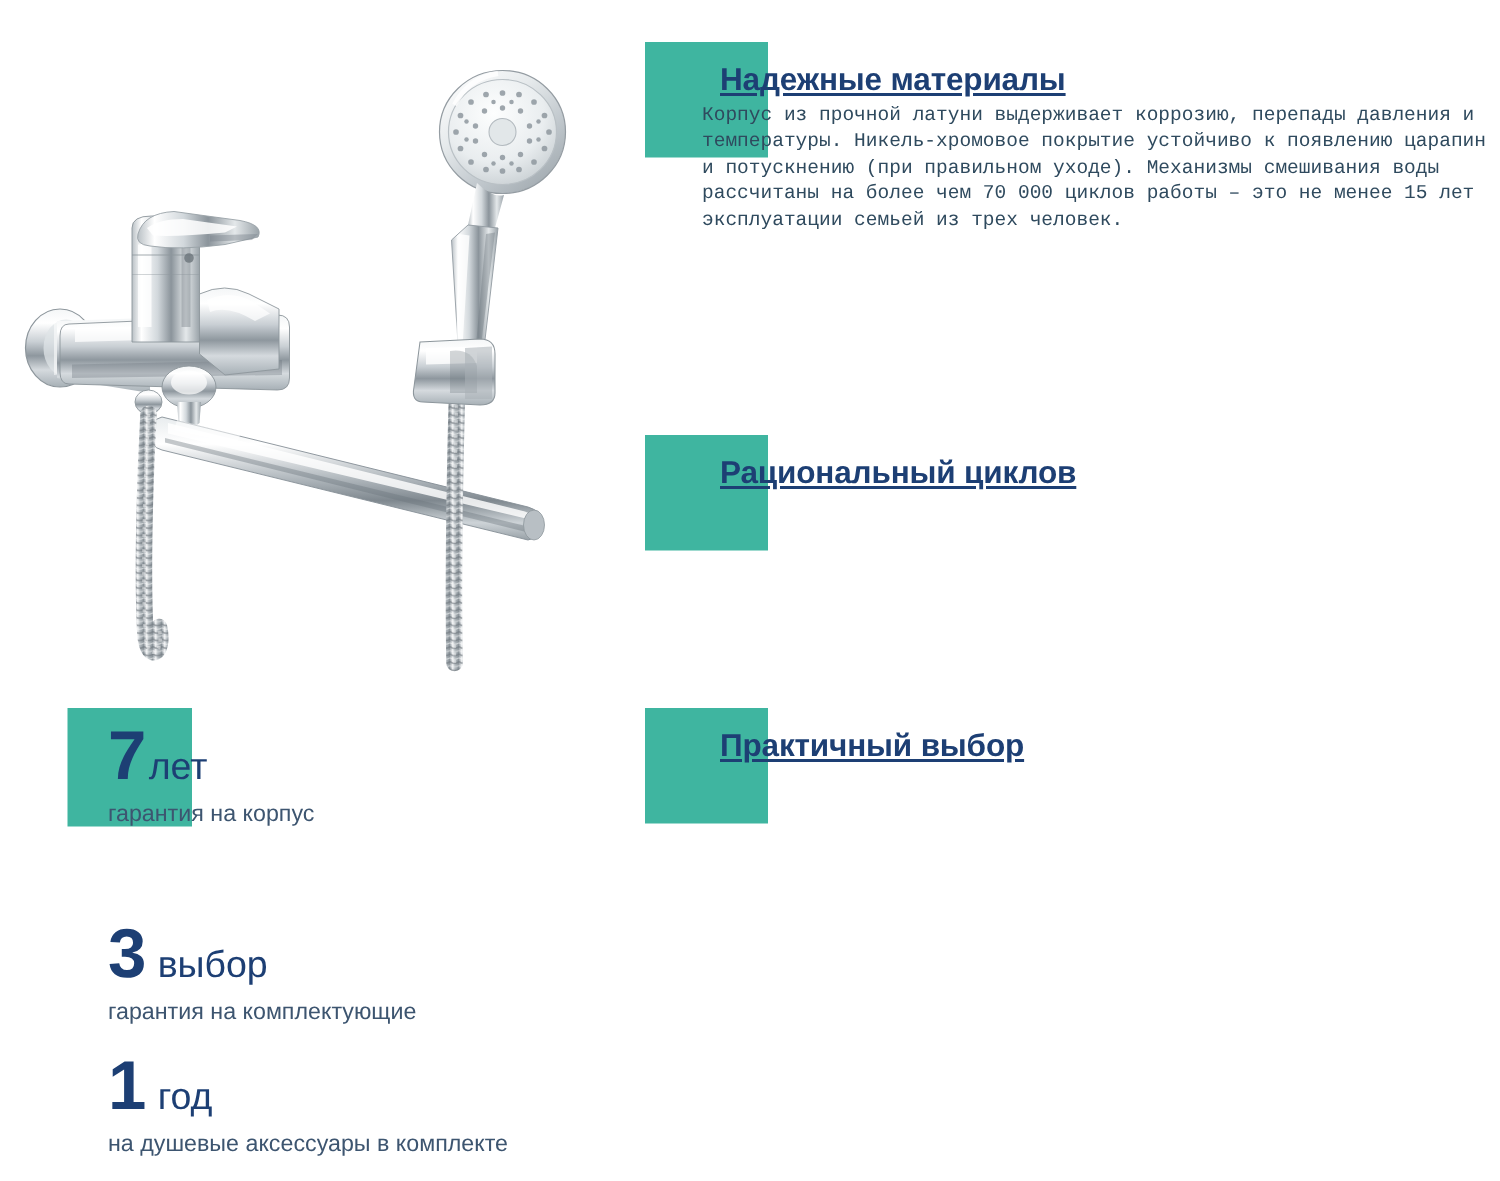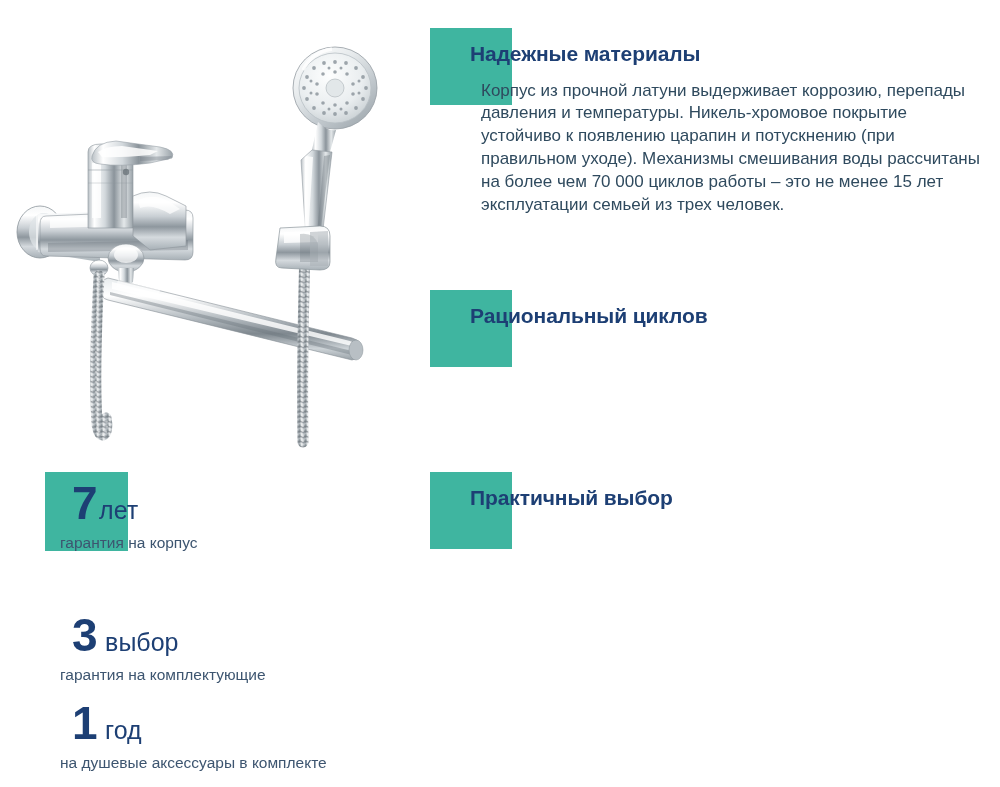--- a/index.html
+++ b/index.html
@@ -71,21 +71,21 @@
     font-size: 25px;
     font-weight: 400;
     color: #1d3f74;
     margin-left: 2px;
     vertical-align: baseline;
   }
   .warranty-item.w1 .warranty-unit,
   .warranty-item.w2 .warranty-unit { margin-left: 8px; }
   .warranty-caption {
     position: absolute;
-    left: 60px;
+    left: 72px;
     top: 64px;
     font-size: 15.5px;
     color: #3d5570;
     white-space: nowrap;
   }
 
   
   .features {
     position: absolute;
     left: 430px;
@@ -110,29 +110,31 @@
   .feature-body {
     position: relative;
     padding-left: 38px;
     z-index: 2;
   }
   .feature-title {
     font-size: 21px;
     font-weight: 700;
     color: #1d3f74;
     line-height: 1.22;
-    margin: 13px 0 1px 2px;
+    margin: 13px 0 1px 12px;
     letter-spacing: -0.1px;
+    text-decoration: underline;
   }
   .feature-text {
-    font-size: 17px;
+    font-size: 13px;
     color: #2f4a5e;
     line-height: 1.345;
-    margin: 13px;
+    margin: 0;
     max-width: 540px;
+    font-family: Liberation Mono, monospace;
   }
   sup.reg { font-size: 0.62em; vertical-align: super; line-height: 0; }
 </style>
 </head>
 <body>
 
 <div class="page">
 
   <figure class="product-figure" style="margin:0;">
     <svg viewBox="0 0 420 462" xmlns="http://www.w3.org/2000/svg" aria-hidden="true">

